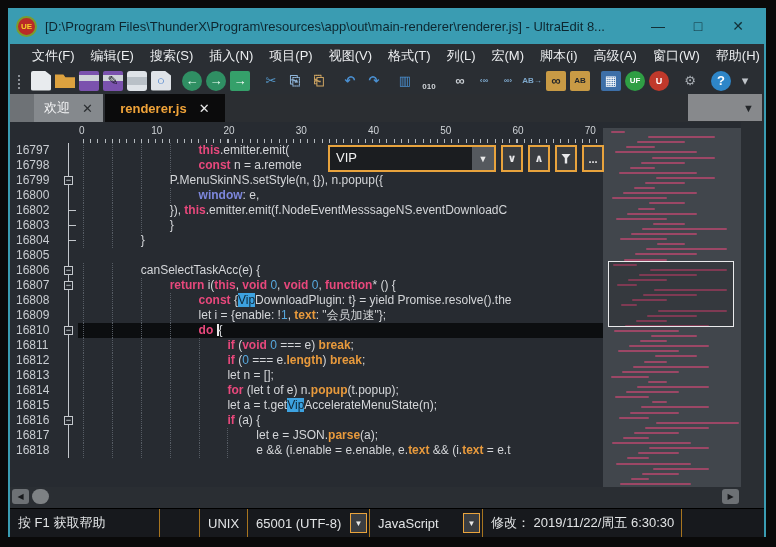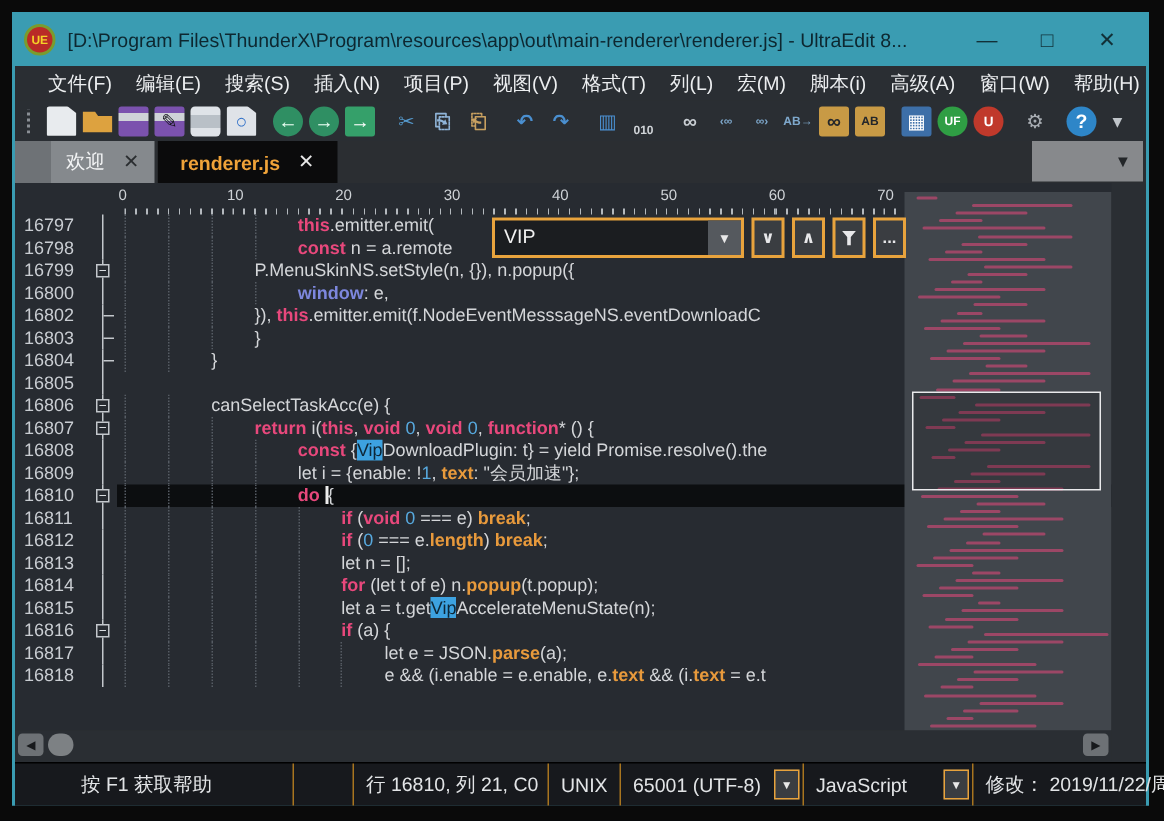--- a/index.html
+++ b/index.html
@@ -428,23 +428,22 @@
 
     </div>
 
     <div id="hscroll">
       <div class="sq" style="top:2px;left:2px;">◀</div>
       <div id="hthumb"></div>
       <div class="sq" style="top:2px;left:712px;">▶</div>
     </div>
 
     <div id="statusbar">
-      <div class="seg" style="width:150px;margin-left:36px;">按 F1 获取帮助</div>
+      <div class="seg" style="width:150px;">按 F1 获取帮助</div>
       <div class="seg" style="width:40px;"></div>
-      <div class="seg" style="width:130px;">行 16810, 列 21, C0</div>
       <div class="seg" style="width:48px;">UNIX</div>
       <div class="seg" style="width:100px;border-right:none;">65001 (UTF-8)</div>
       <div class="segbtn">▼</div>
       <div class="seg" style="width:92px;border-left:1px solid #a8751f;border-right:none;">JavaScript</div>
       <div class="segbtn">▼</div>
       <div class="seg" style="width:200px;border-left:1px solid #a8751f;">修改： 2019/11/22/周五 6:30:30</div>
 
     </div>
 
   </div>

